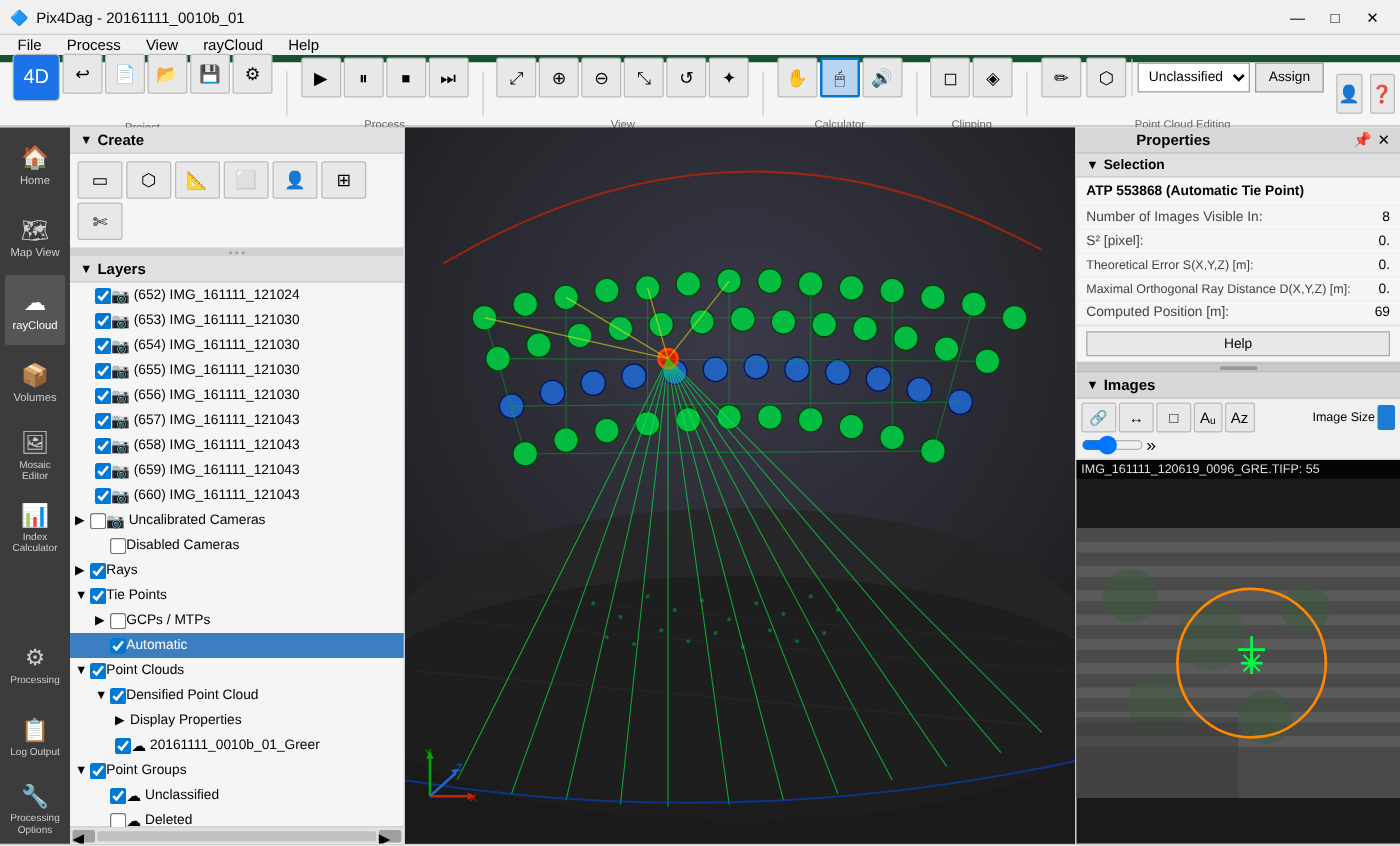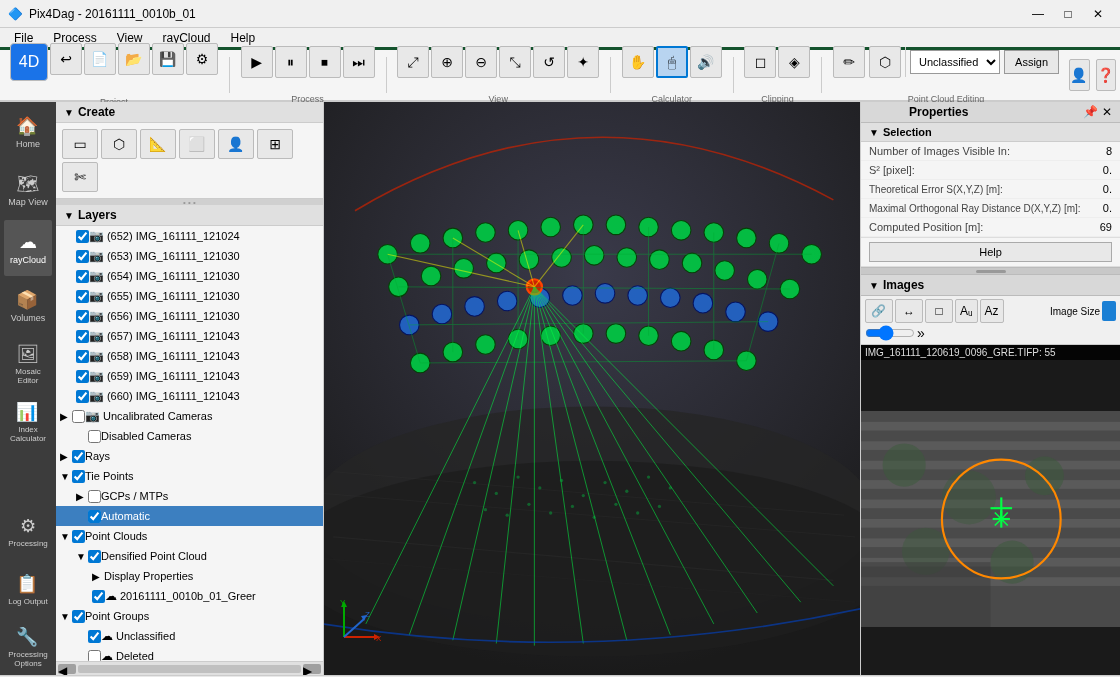--- a/index.html
+++ b/index.html
@@ -5,21 +5,21 @@
     * { box-sizing: border-box; margin: 0; padding: 0; }
     body { font-family: 'Segoe UI', Arial, sans-serif; font-size: 12px; background: #f0f0f0; overflow: hidden; width: 1120px; height: 677px; }
     
     
     #titlebar { background: #f0f0f0; height: 28px; display: flex; align-items: center; padding: 0 8px; border-bottom: 1px solid #ccc; justify-content: space-between; }
     #titlebar .title { font-size: 12px; display: flex; align-items: center; gap: 6px; }
     #titlebar .win-controls { display: flex; gap: 2px; }
     #titlebar .win-btn { width: 28px; height: 20px; background: none; border: none; cursor: pointer; font-size: 12px; display: flex; align-items: center; justify-content: center; }
     
     
-    #menubar { background: #f0f0f0; height: 22px; display: flex; align-items: center; padding: 0 4px; border-bottom: 3px solid #14532d; }
+    #menubar { background: #f0f0f0; height: 22px; display: flex; align-items: center; padding: 0 4px; border-bottom: 6px solid #14532d; }
     #menubar .menu-item { padding: 2px 10px; cursor: pointer; font-size: 12px; }
     
     
     #toolbar { background: #f5f5f5; height: 52px; display: flex; align-items: center; border-bottom: 2px solid #ccc; padding: 0 4px; gap: 2px; }
     .tb-btn { width: 32px; height: 32px; background: #e8e8e8; border: 1px solid #bbb; border-radius: 2px; cursor: pointer; display: flex; align-items: center; justify-content: center; font-size: 14px; position: relative; }
     .tb-btn.active { background: #b8d4f0; border-color: #0078d4; }
     .toolbar-section { display: flex; flex-direction: column; align-items: center; padding: 0 6px; }
     .toolbar-section .tb-row { display: flex; gap: 2px; }
     .tb-dropdown { display: flex; align-items: center; gap: 2px; background: white; border: 1px solid #999; height: 24px; padding: 0 6px; cursor: pointer; font-size: 11px; }
     .tb-assign-btn { background: #e8e8e8; border: 1px solid #999; height: 24px; padding: 0 10px; cursor: pointer; font-size: 11px; }
@@ -573,20 +573,21 @@
         <span style="cursor:pointer;font-size:12px;">📌</span>
         <span style="cursor:pointer;font-size:12px;">✕</span>
       </div>
     </div>
 
     <div style="background:#e0e0e0;padding:3px 8px;display:flex;align-items:center;gap:4px;border-bottom:1px solid #ccc;">
       <span style="font-size:10px;">▼</span>
       <span style="font-weight:bold;font-size:11px;">Selection</span>
     </div>
 
+    <div style="padding:5px 8px;font-weight:bold;font-size:11px;border-bottom:1px solid #eee;">ATP 553868 (Automatic Tie Point)</div>
 
     <div style="overflow-y:auto;flex:0 0 auto;">
       <div class="prop-row">
         <span class="prop-label">Number of Images Visible In:</span>
         <span class="prop-value">8</span>
       </div>
       <div class="prop-row">
         <span class="prop-label">S² [pixel]:</span>
         <span class="prop-value">0.</span>
       </div>

